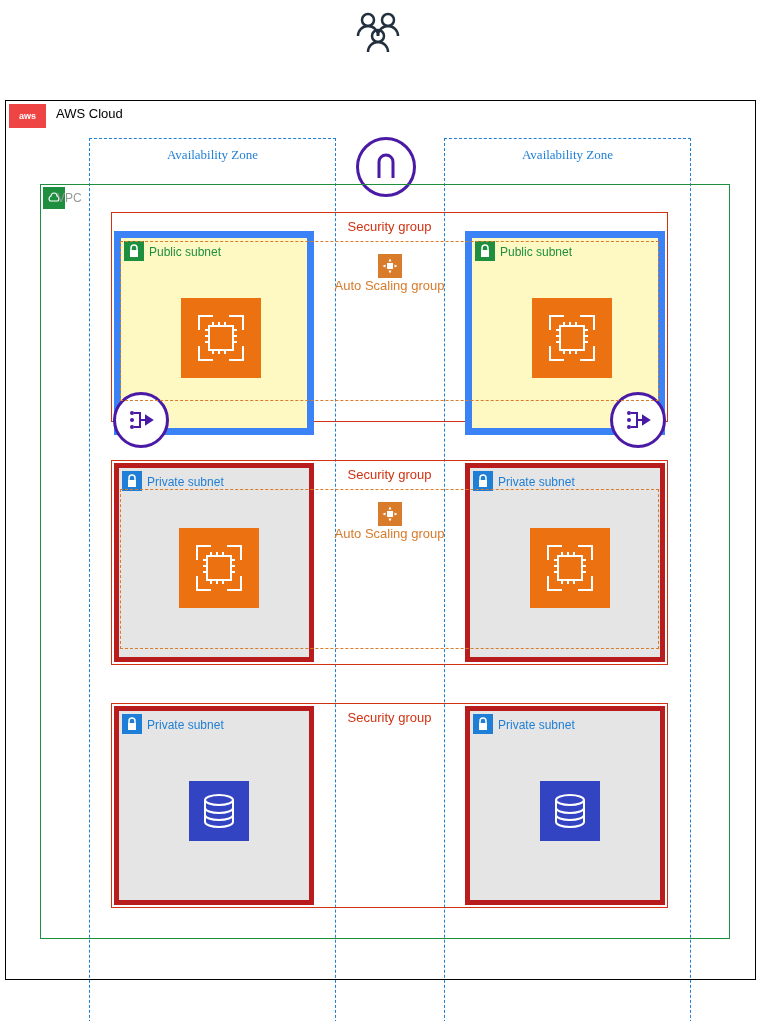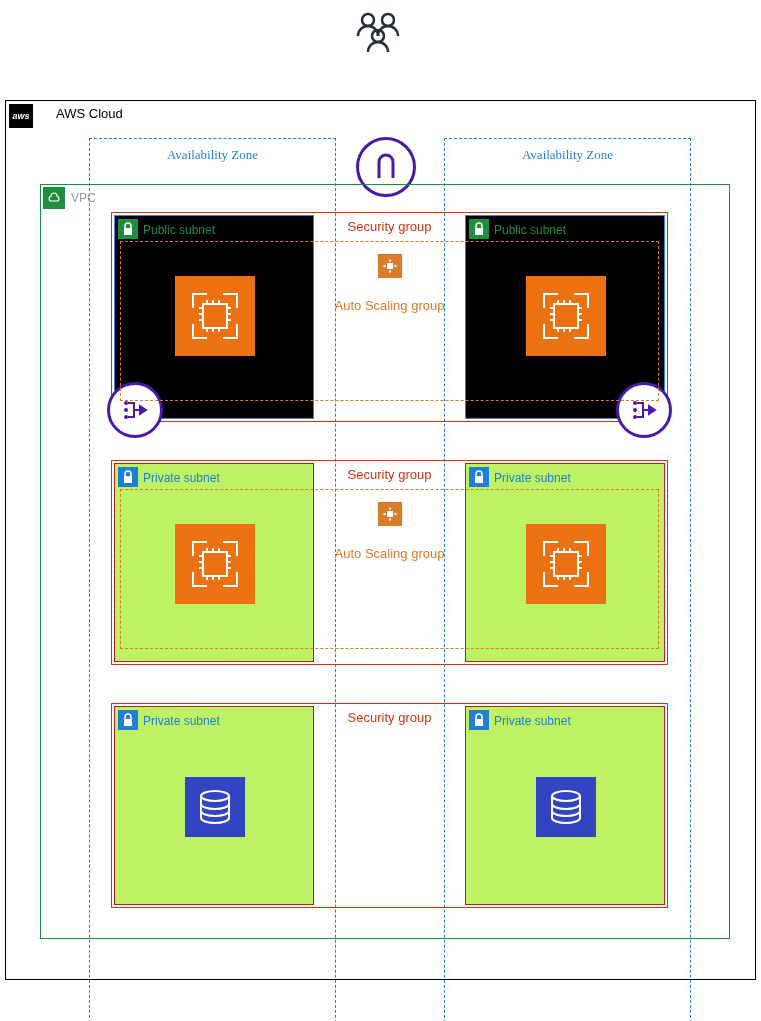--- a/index.html
+++ b/index.html
@@ -20,24 +20,24 @@
   
   .aws-cloud {
     left: 5px; top: 100px; width: 751px; height: 880px;
     border: 1px solid #000;
   }
   .aws-cloud-label {
     left: 50px; top: 5px;
     font-size: 13px; color: #000;
   }
   .aws-logo {
-    left: 3px; top: 3px; width: 24px; height: 24px;
-    background: #000000; color:#fff;
-    display:flex; align-items:center; justify-content:center;
-    font-size:9px; font-weight:bold;font-style:italic;
+    left: 3px; top: 3px; width: 37px; height: 24px;
+    background: #ef4444; color:#fff;
+    display:flex; align-items:center; justify-content:center;
+    font-size:9px; font-weight:bold;
   }
 
   
   .az {
     border: 1px dashed #1f7fd6;
     top: 37px; height: 920px;
   }
   .az1 { left: 83px; width: 247px; }
   .az2 { left: 438px; width: 247px; }
   .az-label {
@@ -64,21 +64,21 @@
     left: 34px; top: 83px;
     width: 690px; height: 755px;
     border: 1px solid #1e8f3e;
   }
   .vpc-icon {
     left: 2px; top: 2px; width: 22px; height: 22px;
     background: #1e8f3e;
     display:flex; align-items:center; justify-content:center;
   }
   .vpc-label {
-    left: 30px; top: 6px; font-size: 12px; color: #999;
+    left: 16px; top: 6px; font-size: 12px; color: #999;
   }
 
   
   .sg {
     border: 1px solid #d13212;
     left: 70px; width: 557px;
   }
   .sg1 { top: 27px; height: 210px; }
   .sg2 { top: 275px; height: 205px; }
   .sg3 { top: 518px; height: 205px; }
@@ -89,22 +89,22 @@
     font-size: 13px;
   }
 
   
   .subnet {
     top: 2px; height: calc(100% - 4px);
     width: 200px;
   }
   .subnet.left  { left: 2px; }
   .subnet.right { right: 2px; }
-  .subnet.public  { background: #000000; border: 1px solid #3b82f6; }
-  .subnet.private { background: #bef264; border: 1px solid #b91c1c; }
+  .subnet.public  { background: #fef9c3; border: 7px solid #3b82f6; margin-top: 16px; }
+  .subnet.private { background: #e5e5e5; border: 5px solid #b91c1c; }
   .subnet-icon {
     left: 3px; top: 3px; width: 20px; height: 20px;
     display:flex; align-items:center; justify-content:center;
   }
   .subnet.public  .subnet-icon { background: #1e8f3e; }
   .subnet.private .subnet-icon { background: #1f7fd6; }
   .subnet-label {
     left: 28px; top: 7px; font-size: 12px;
   }
   .subnet.public  .subnet-label { color: #1e8f3e; }
@@ -115,21 +115,21 @@
     border: 1px dashed #d87b2b;
     left: 8px; right: 8px; top: 28px; height: 160px;
   }
   .asg-icon {
     left: 50%; top: 12px; transform: translateX(-50%);
     width: 24px; height: 24px;
     background: #d87b2b;
     display:flex; align-items:center; justify-content:center;
   }
   .asg-label {
-    top: 56px; left: 0; right: 0;
+    top: 36px; left: 0; right: 0;
     text-align: center;
     color: #d87b2b; font-size: 13px;
   }
 
   
   .ec2 {
     width: 80px; height: 80px;
     background: #ec7211;
     display:flex; align-items:center; justify-content:center;
   }

